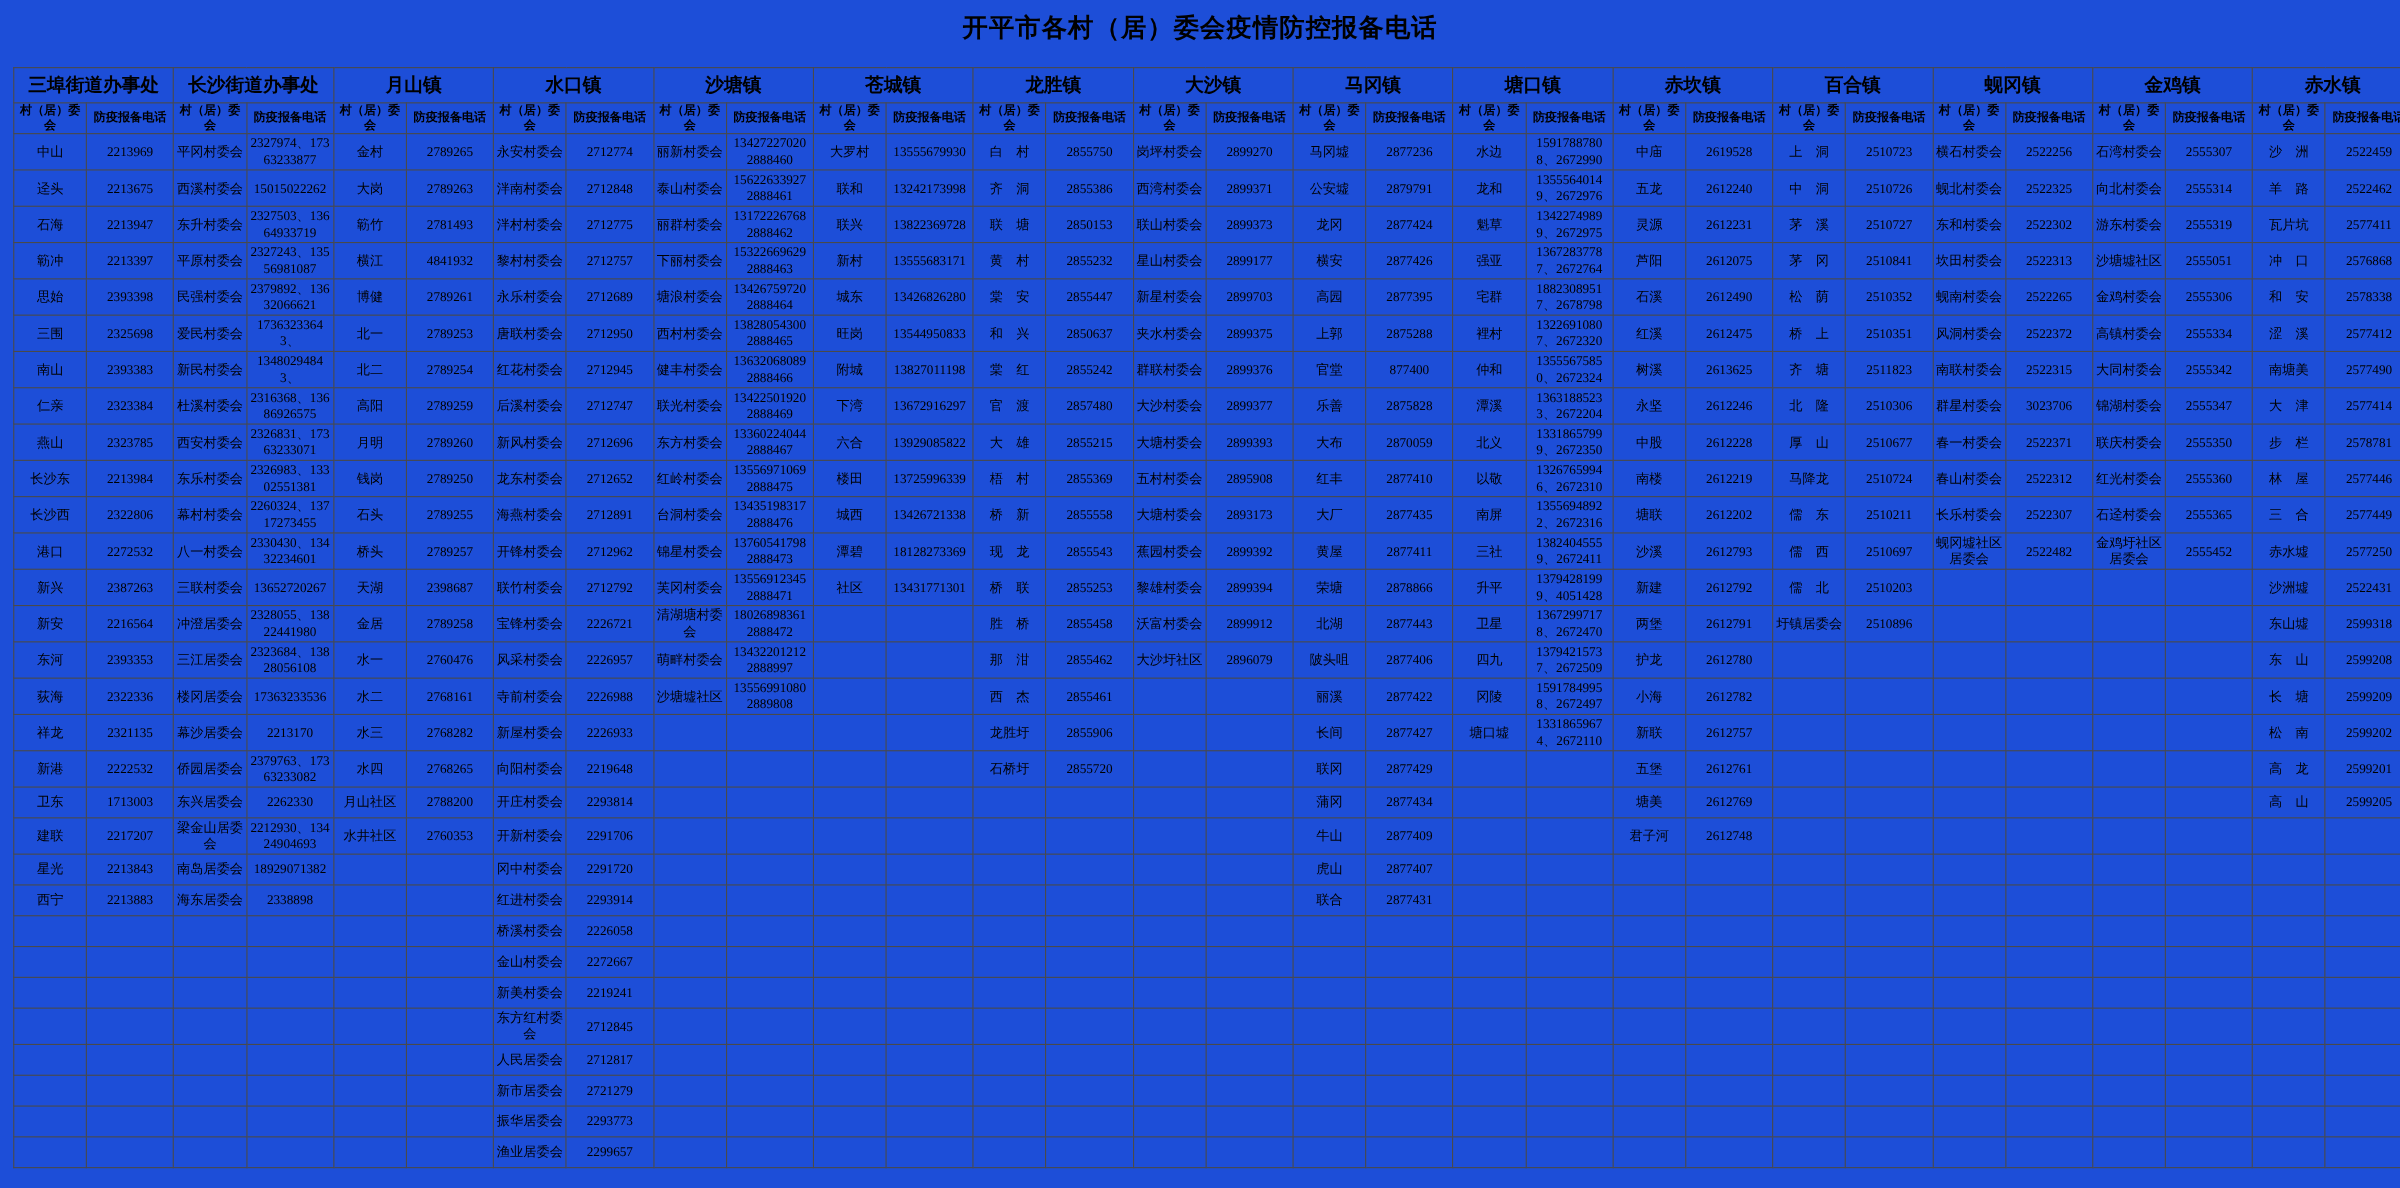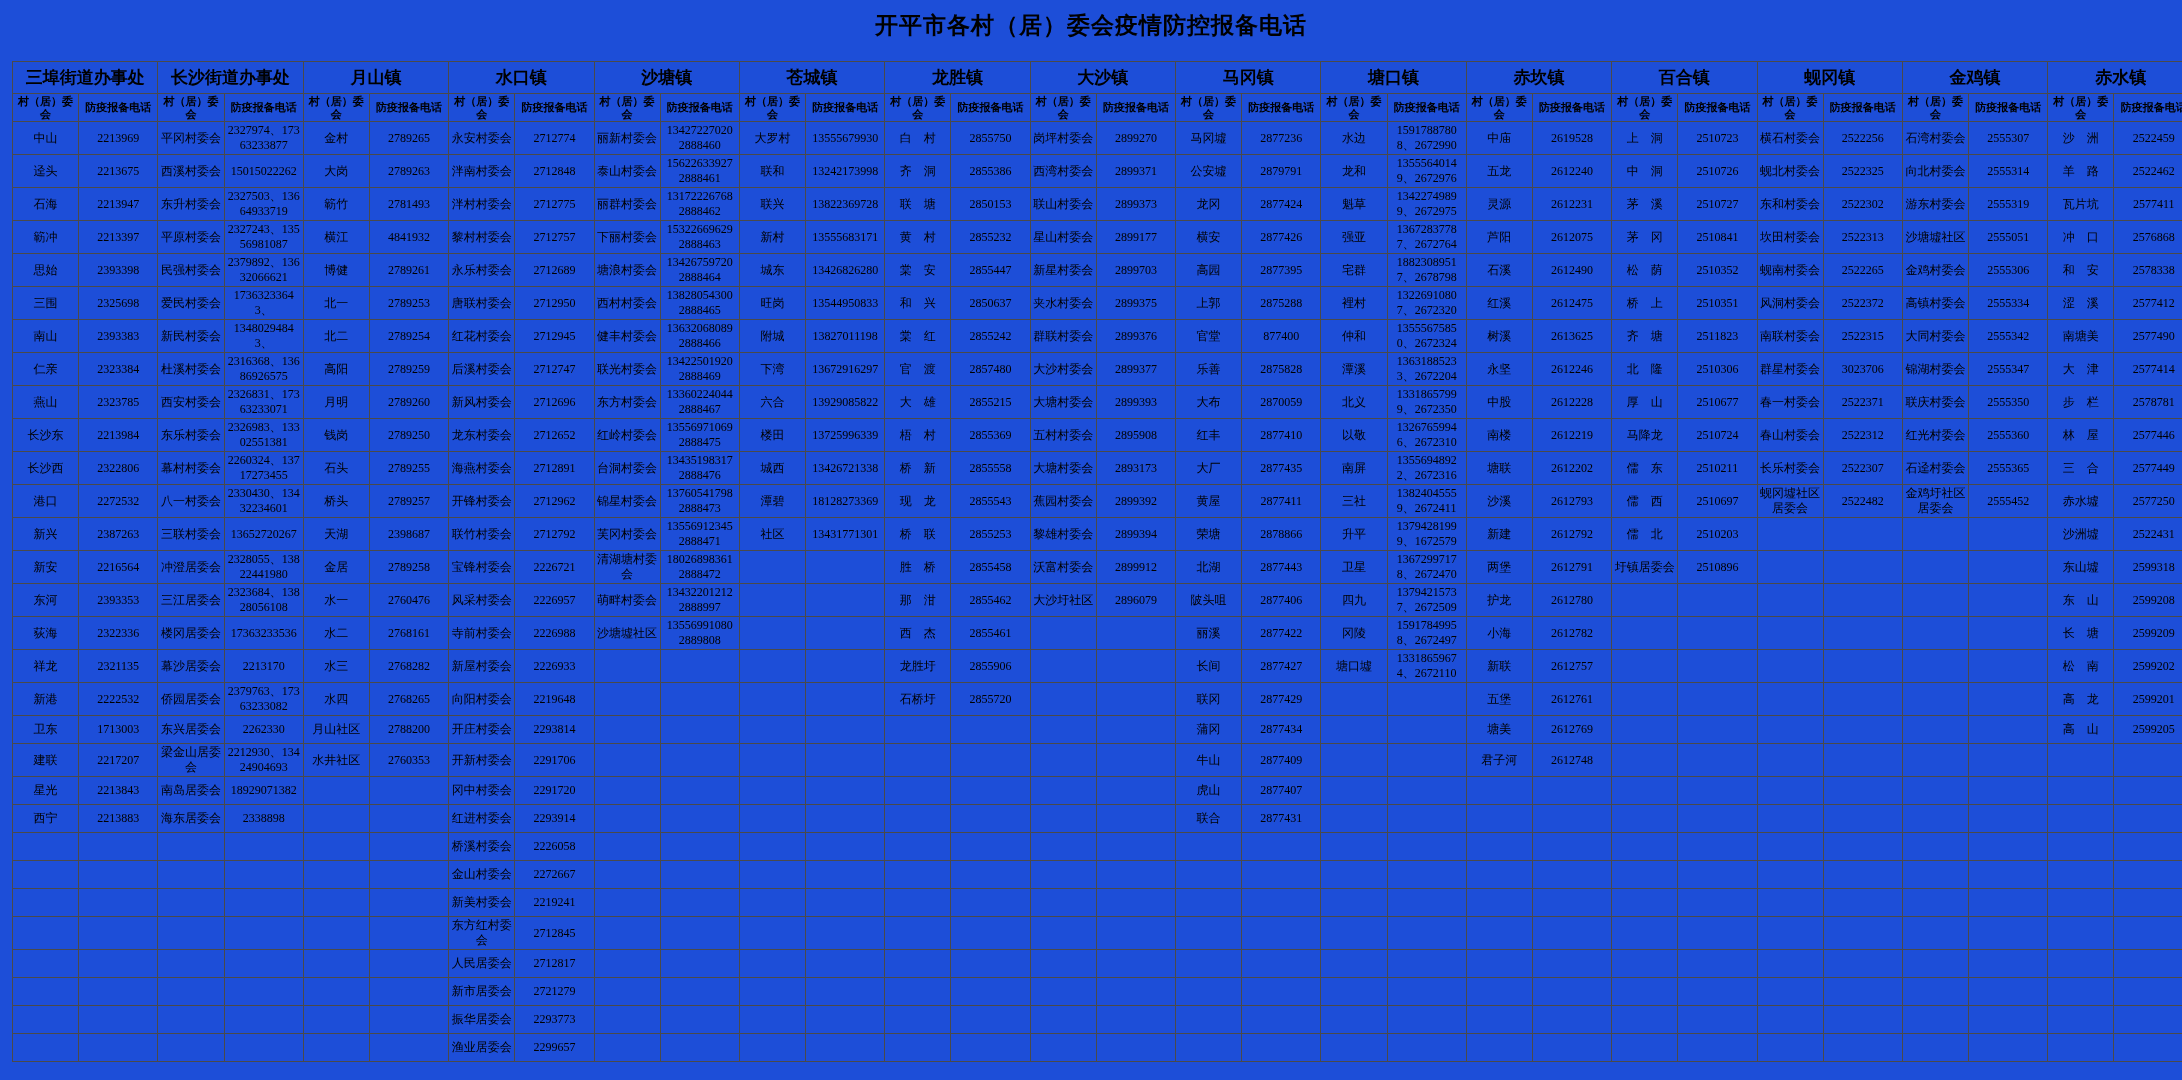--- a/index.html
+++ b/index.html
@@ -504,21 +504,21 @@
           <td>13556912345 2888471</td>
           <td>社区</td>
           <td>13431771301</td>
           <td>桥　联</td>
           <td>2855253</td>
           <td>黎雄村委会</td>
           <td>2899394</td>
           <td>荣塘</td>
           <td>2878866</td>
           <td>升平</td>
-          <td>13794281999、1672579</td>
+          <td>13794281999、4051428</td>
           <td>新建</td>
           <td>2612792</td>
           <td>儒　北</td>
           <td>2510203</td>
           <td></td>
           <td></td>
           <td></td>
           <td></td>
           <td>沙洲墟</td>
           <td>2522431</td>

